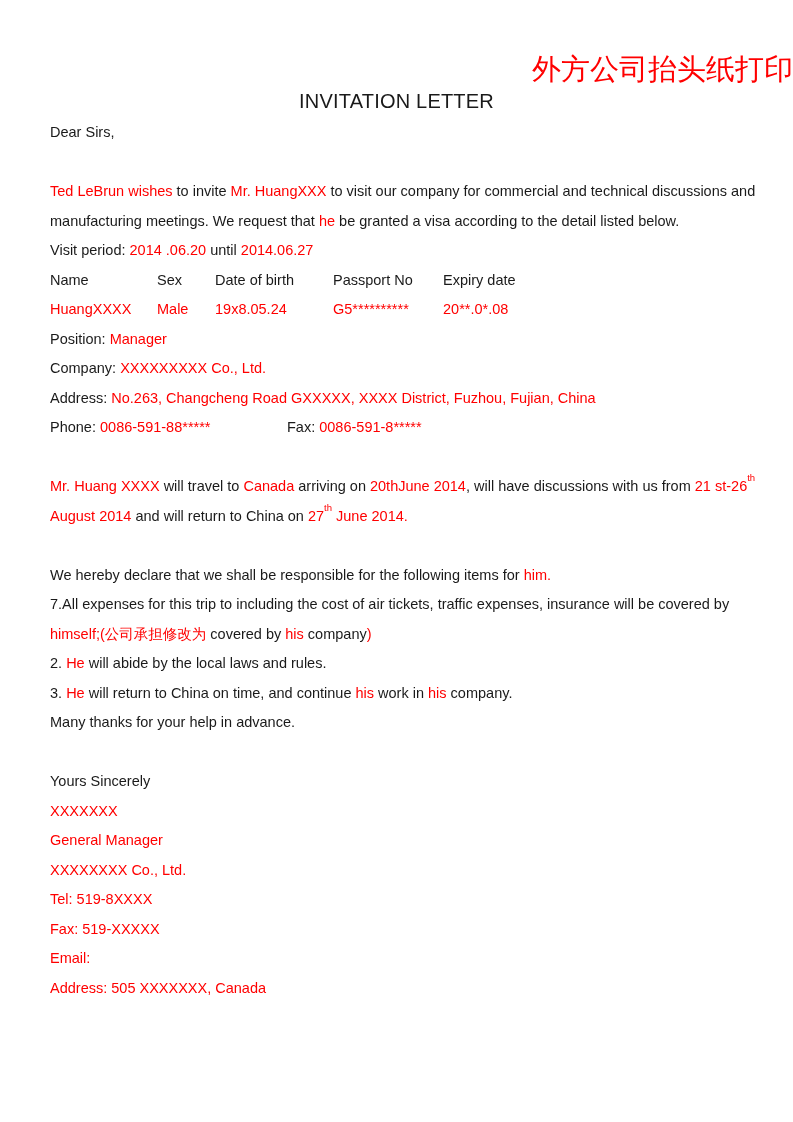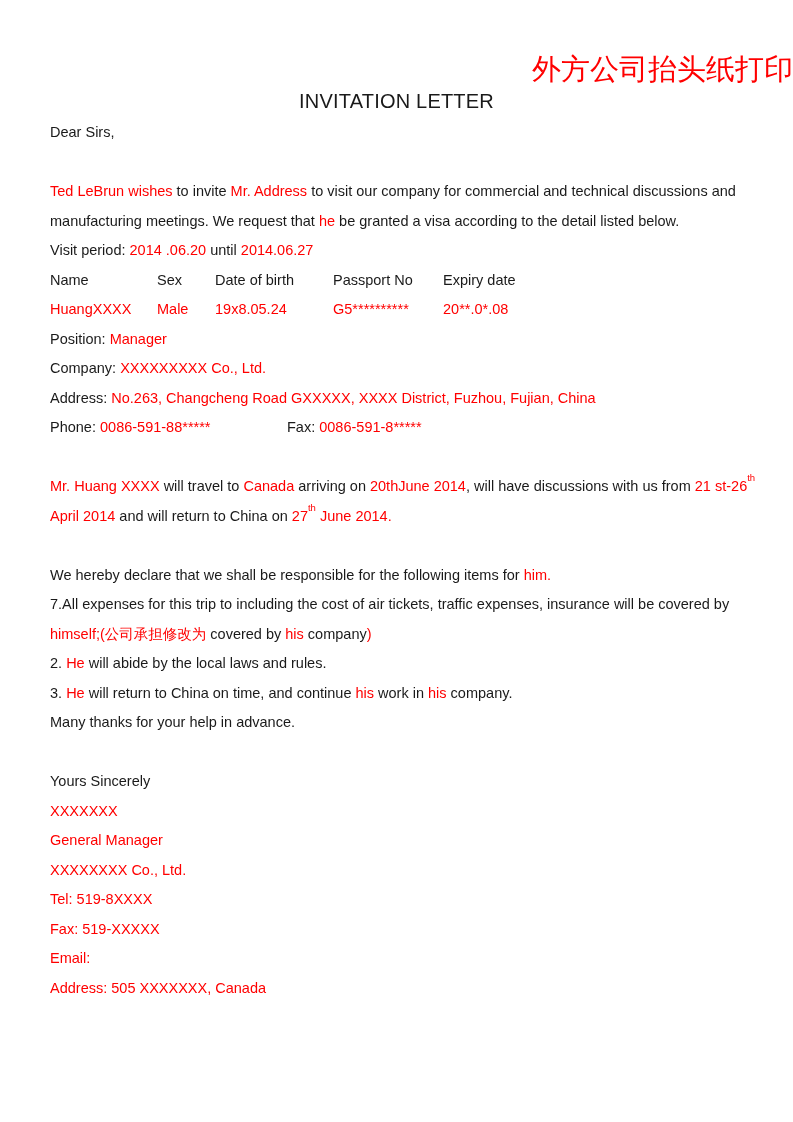--- a/index.html
+++ b/index.html
@@ -36,37 +36,37 @@
 <body>
 
 <div class="page">
 
   <p class="title">外方公司抬头纸打印</p>
   <p class="subtitle">INVITATION LETTER</p>
 
   <p class="ln"><span class="k">Dear Sirs,</span></p>
   <p class="ln blank"></p>
 
-  <p class="ln"><span class="r">Ted LeBrun wishes</span><span class="k"> to invite </span><span class="r">Mr. Address</span><span class="k"> to visit our company for commercial and technical discussions and</span></p>
+  <p class="ln"><span class="r">Ted LeBrun wishes</span><span class="k"> to invite </span><span class="r">Mr. HuangXXX</span><span class="k"> to visit our company for commercial and technical discussions and</span></p>
   <p class="ln"><span class="k">manufacturing meetings. We request that </span><span class="r">he</span><span class="k"> be granted a visa according to the detail listed below.</span></p>
 
   <p class="ln"><span class="k">Visit period: </span><span class="r">2014 .06.20</span><span class="k"> until </span><span class="r">2014.06.27</span></p>
 
   <p class="ln"><span class="col c0 k">Name</span><span class="col c1 k">Sex</span><span class="col c2 k">Date of birth</span><span class="col c3 k">Passport No</span><span class="col k">Expiry date</span></p>
   <p class="ln"><span class="col c0 r">HuangXXXX</span><span class="col c1 r">Male</span><span class="col c2 r">19x8.05.24</span><span class="col c3 r">G5**********</span><span class="col r">20**.0*.08</span></p>
 
   <p class="ln"><span class="k">Position: </span><span class="r">Manager</span></p>
   <p class="ln"><span class="k">Company: </span><span class="r">XXXXXXXXX Co., Ltd.</span></p>
   <p class="ln"><span class="k">Address: </span><span class="r">No.263, Changcheng Road GXXXXX, XXXX District, Fuzhou, Fujian, China</span></p>
   <p class="ln"><span class="phonepart"><span class="k">Phone: </span><span class="r">0086-591-88*****</span></span><span class="k">Fax: </span><span class="r">0086-591-8*****</span></p>
 
   <p class="ln blank"></p>
 
   <p class="ln"><span class="r">Mr. Huang XXXX</span><span class="k"> will travel to </span><span class="r">Canada</span><span class="k"> arriving on </span><span class="r">20thJune 2014</span><span class="k">, will have discussions with us from </span><span class="r">21 st-26</span><sup class="ssup r">th</sup></p>
-  <p class="ln"><span class="r">April 2014</span><span class="k"> and will return to China on </span><span class="r">27</span><sup class="ssup r">th</sup><span class="r"> June 2014.</span></p>
+  <p class="ln"><span class="r">August 2014</span><span class="k"> and will return to China on </span><span class="r">27</span><sup class="ssup r">th</sup><span class="r"> June 2014.</span></p>
 
   <p class="ln blank"></p>
 
   <p class="ln"><span class="k">We hereby declare that we shall be responsible for the following items for </span><span class="r">him.</span></p>
   <p class="ln"><span class="k">7.All expenses for this trip to including the cost of air tickets, traffic expenses, insurance will be covered by</span></p>
   <p class="ln"><span class="r">himself;(公司承担修改为</span><span class="k"> covered by </span><span class="r">his</span><span class="k"> company</span><span class="r">)</span></p>
   <p class="ln"><span class="k">2. </span><span class="r">He</span><span class="k"> will abide by the local laws and rules.</span></p>
   <p class="ln"><span class="k">3. </span><span class="r">He</span><span class="k"> will return to China on time, and continue </span><span class="r">his</span><span class="k"> work in </span><span class="r">his</span><span class="k"> company.</span></p>
   <p class="ln"><span class="k">Many thanks for your help in advance.</span></p>
 

